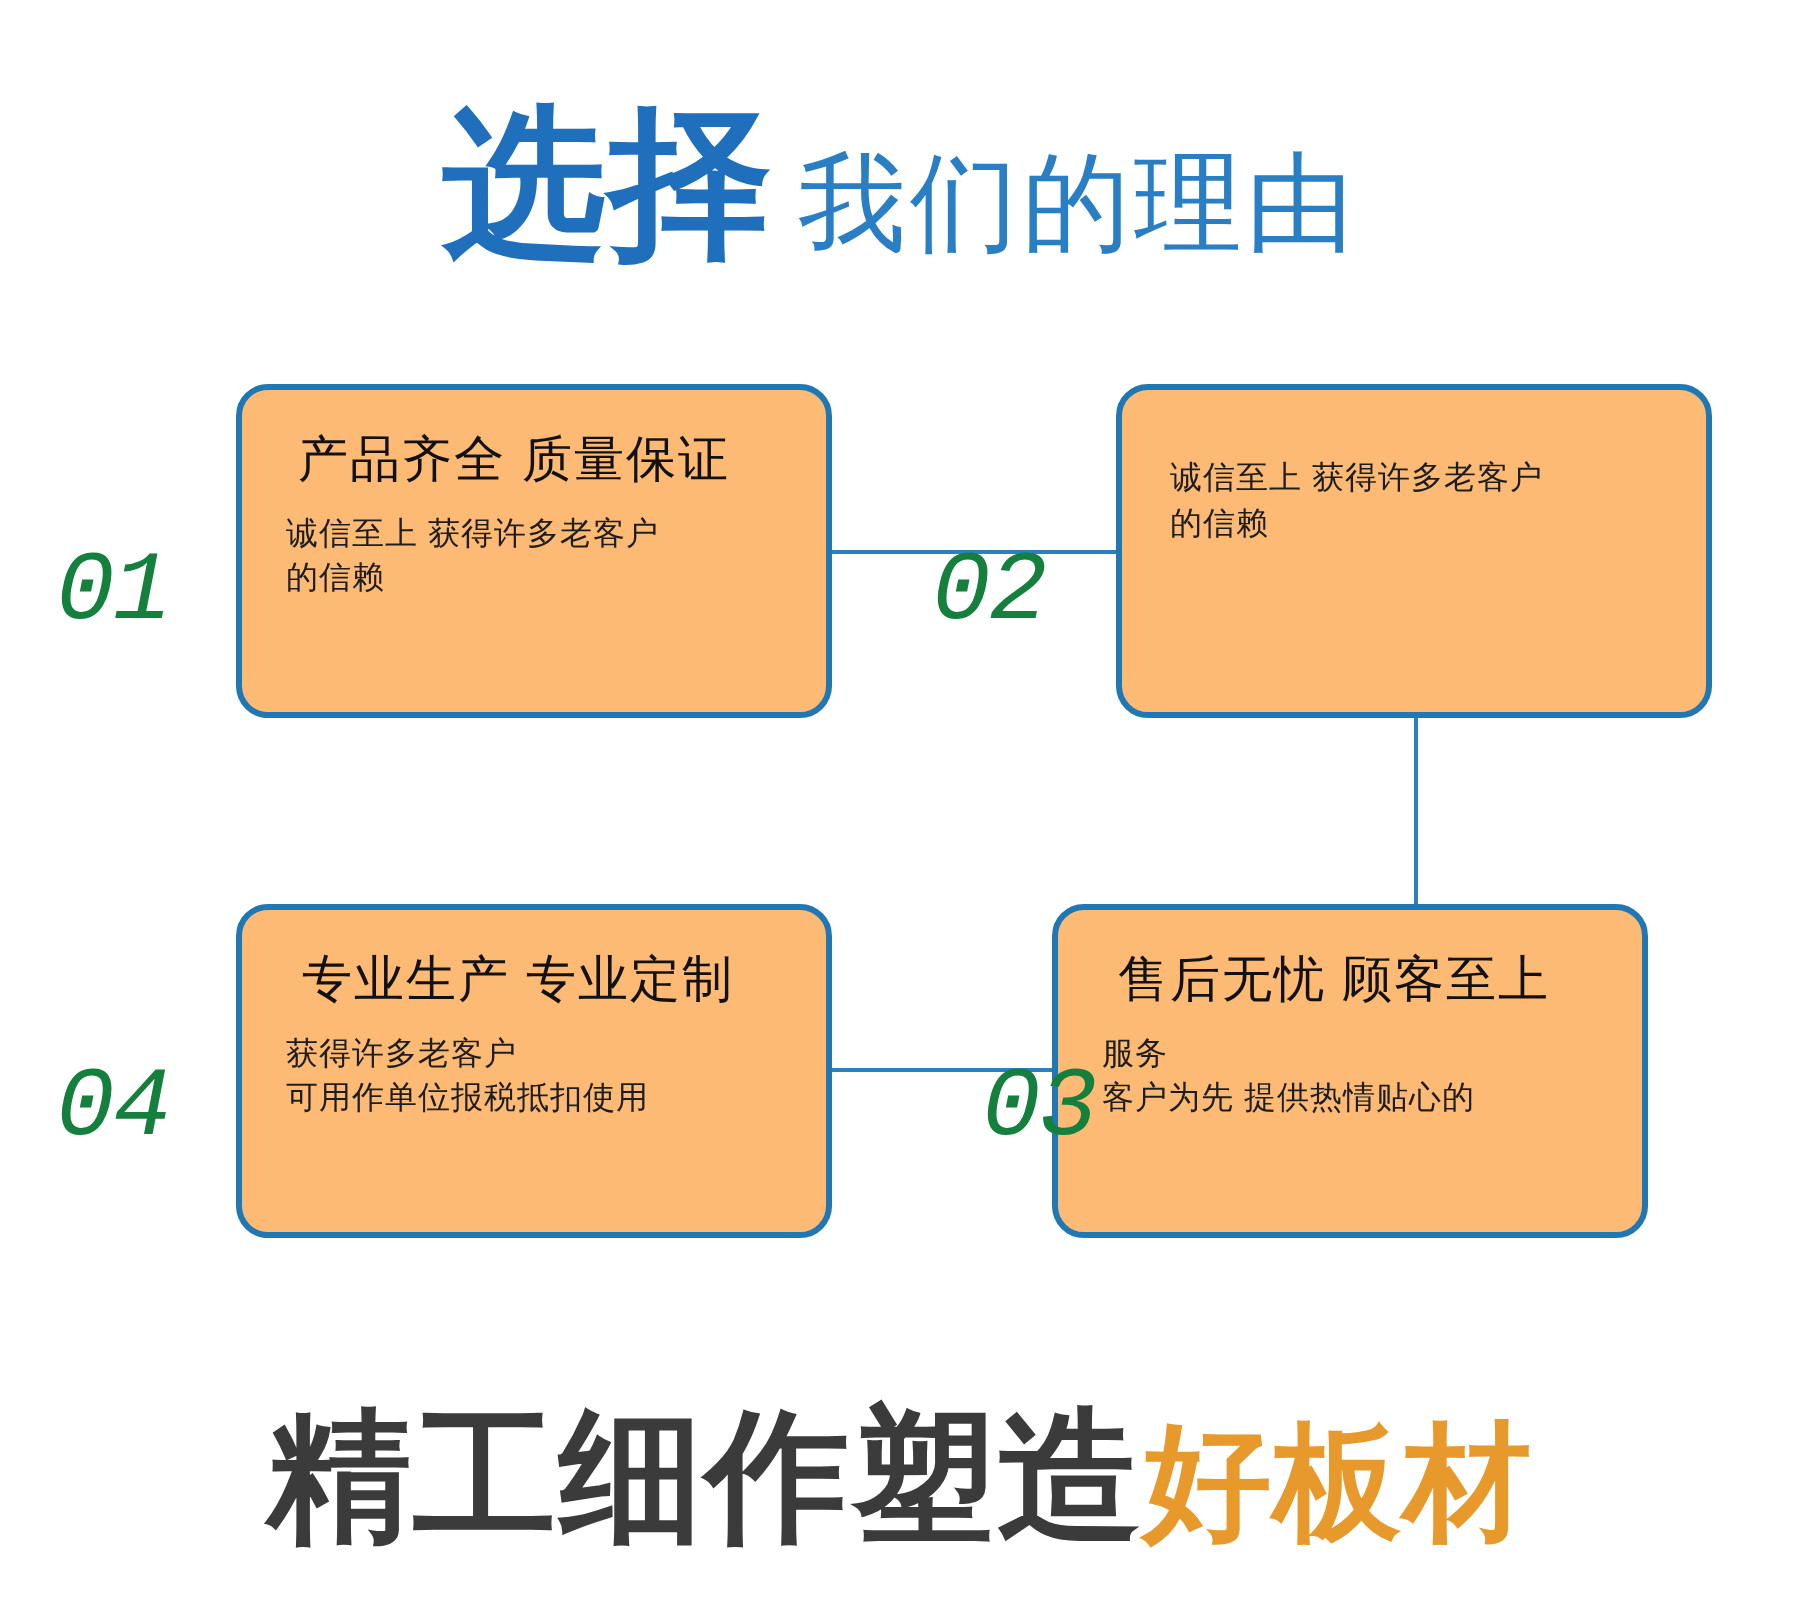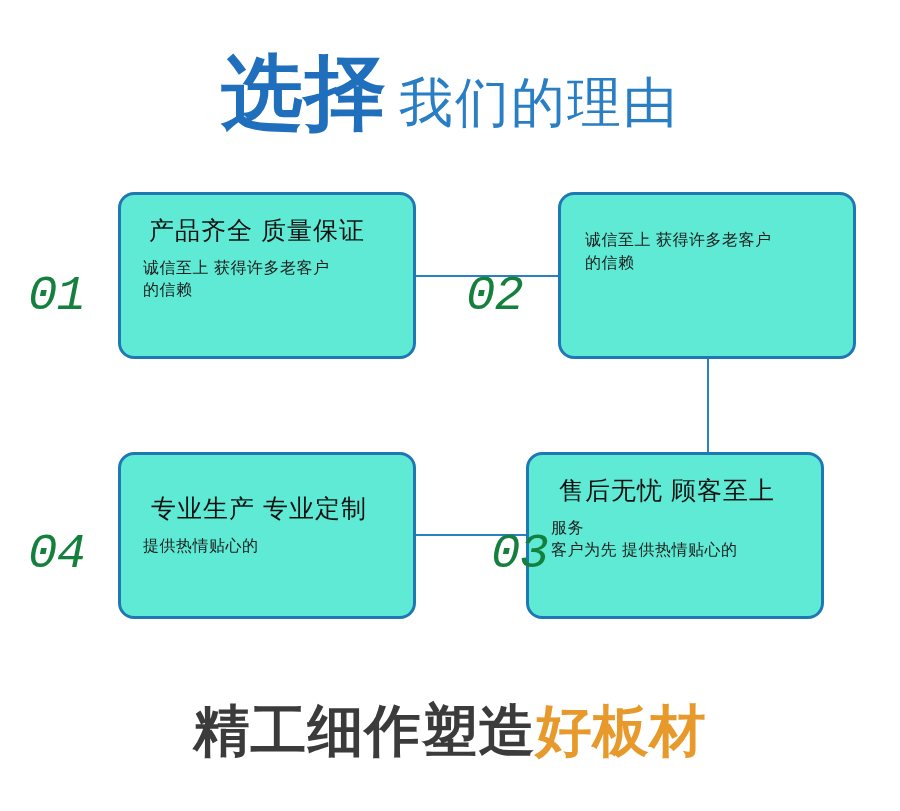--- a/index.html
+++ b/index.html
@@ -53,21 +53,21 @@
     position: absolute;
     background: #2a80c0;
   }
   .conn-h { height: 2px; }
   .conn-v { width: 2px; }
 
   
   .card {
     position: absolute;
     box-sizing: border-box;
-    background: #5eead4;
+    background: #fdba74;
     border: 3px solid #1f78b4;
     border-radius: 16px;
     padding: 0;
     z-index: 3;
   }
   .card-inner {
     position: absolute;
     left: 22px;
     right: 14px;
     top: 22px;
@@ -85,21 +85,21 @@
     font-size: 16px;
     font-weight: 400;
     color: #1d1d1d;
     line-height: 1.42;
     letter-spacing: 0.5px;
   }
   .card-body .line { display: block; white-space: nowrap; }
 
   
   .card.c1 .card-title { margin-left: 6px; }
-  .card.c4 .card-title { margin-left: 8px; margin-top: 18px; }
+  .card.c4 .card-title { margin-left: 8px; }
   .card.c3 .card-title { margin-left: 8px; }
   .card.c2 .card-inner { left: 16px; }
   .card.c2 .card-body  { margin-left: 8px; }
 
   
   .num {
     position: absolute;
     font-family: Liberation Mono, monospace;
     font-size: 49px;
     font-style: italic;
@@ -115,27 +115,27 @@
   .footer {
     position: absolute;
     left: 0;
     top: 703px;
     width: 900px;
     text-align: center;
     white-space: nowrap;
     line-height: 1;
   }
   .footer-dark {
-    font-size: 56px;
+    font-size: 72px;
     font-weight: 700;
     color: #3b3b3b;
     letter-spacing: 1px;
   }
   .footer-accent {
-    font-size: 56px;
+    font-size: 64px;
     font-weight: 700;
     color: #e79a2b;
     letter-spacing: 1px;
   }
 </style>
 </head>
 <body>
 
 <div id="page">
 
@@ -167,21 +167,22 @@
         <span class="line">的信赖</span>
       </div>
     </div>
   </div>
   <div class="num" style="left:466px; top:272px;">02</div>
 
   <div class="card c4" style="left:118px; top:452px; width:298px; height:167px;">
     <div class="card-inner">
       <div class="card-title">专业生产 专业定制</div>
       <div class="card-body">
-        <span class="line">提供热情贴心的</span>
+        <span class="line">获得许多老客户</span>
+        <span class="line">可用作单位报税抵扣使用</span>
       </div>
     </div>
   </div>
   <div class="num" style="left:28px; top:530px;text-align:center;">04</div>
 
   <div class="card c3" style="left:526px; top:452px; width:298px; height:167px;">
     <div class="card-inner">
       <div class="card-title">售后无忧 顾客至上</div>
       <div class="card-body">
         <span class="line">服务</span>

